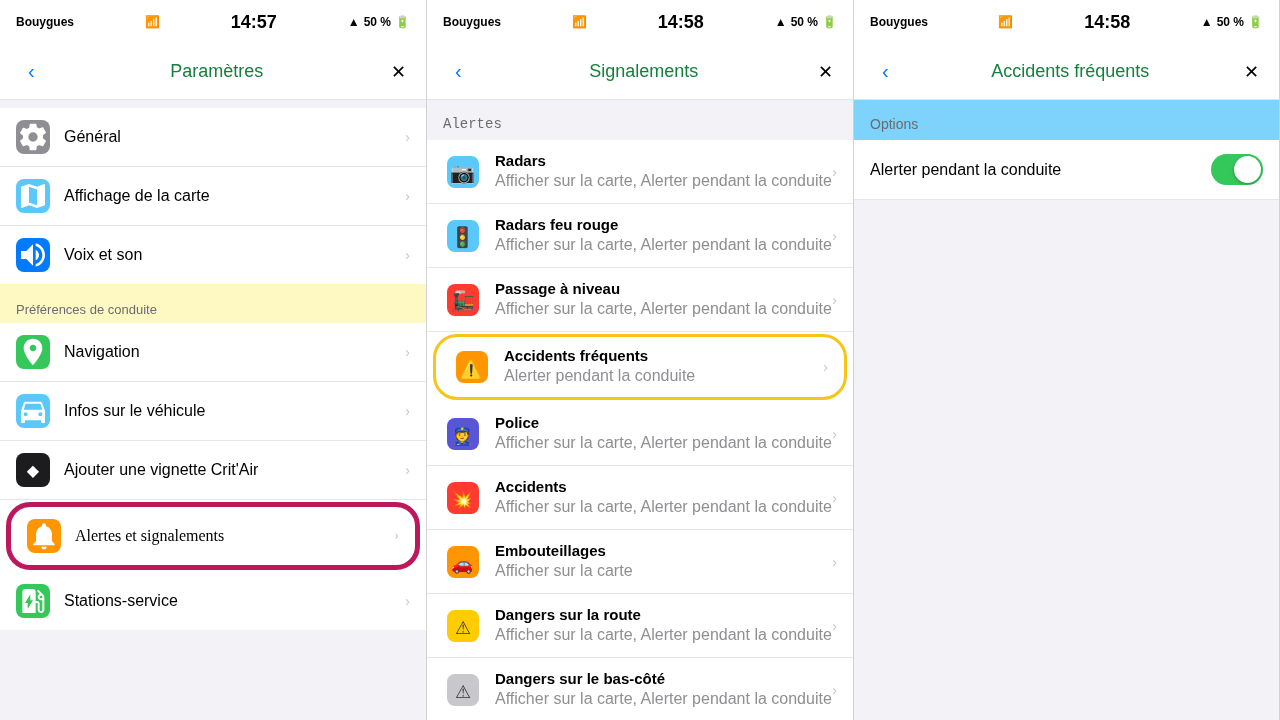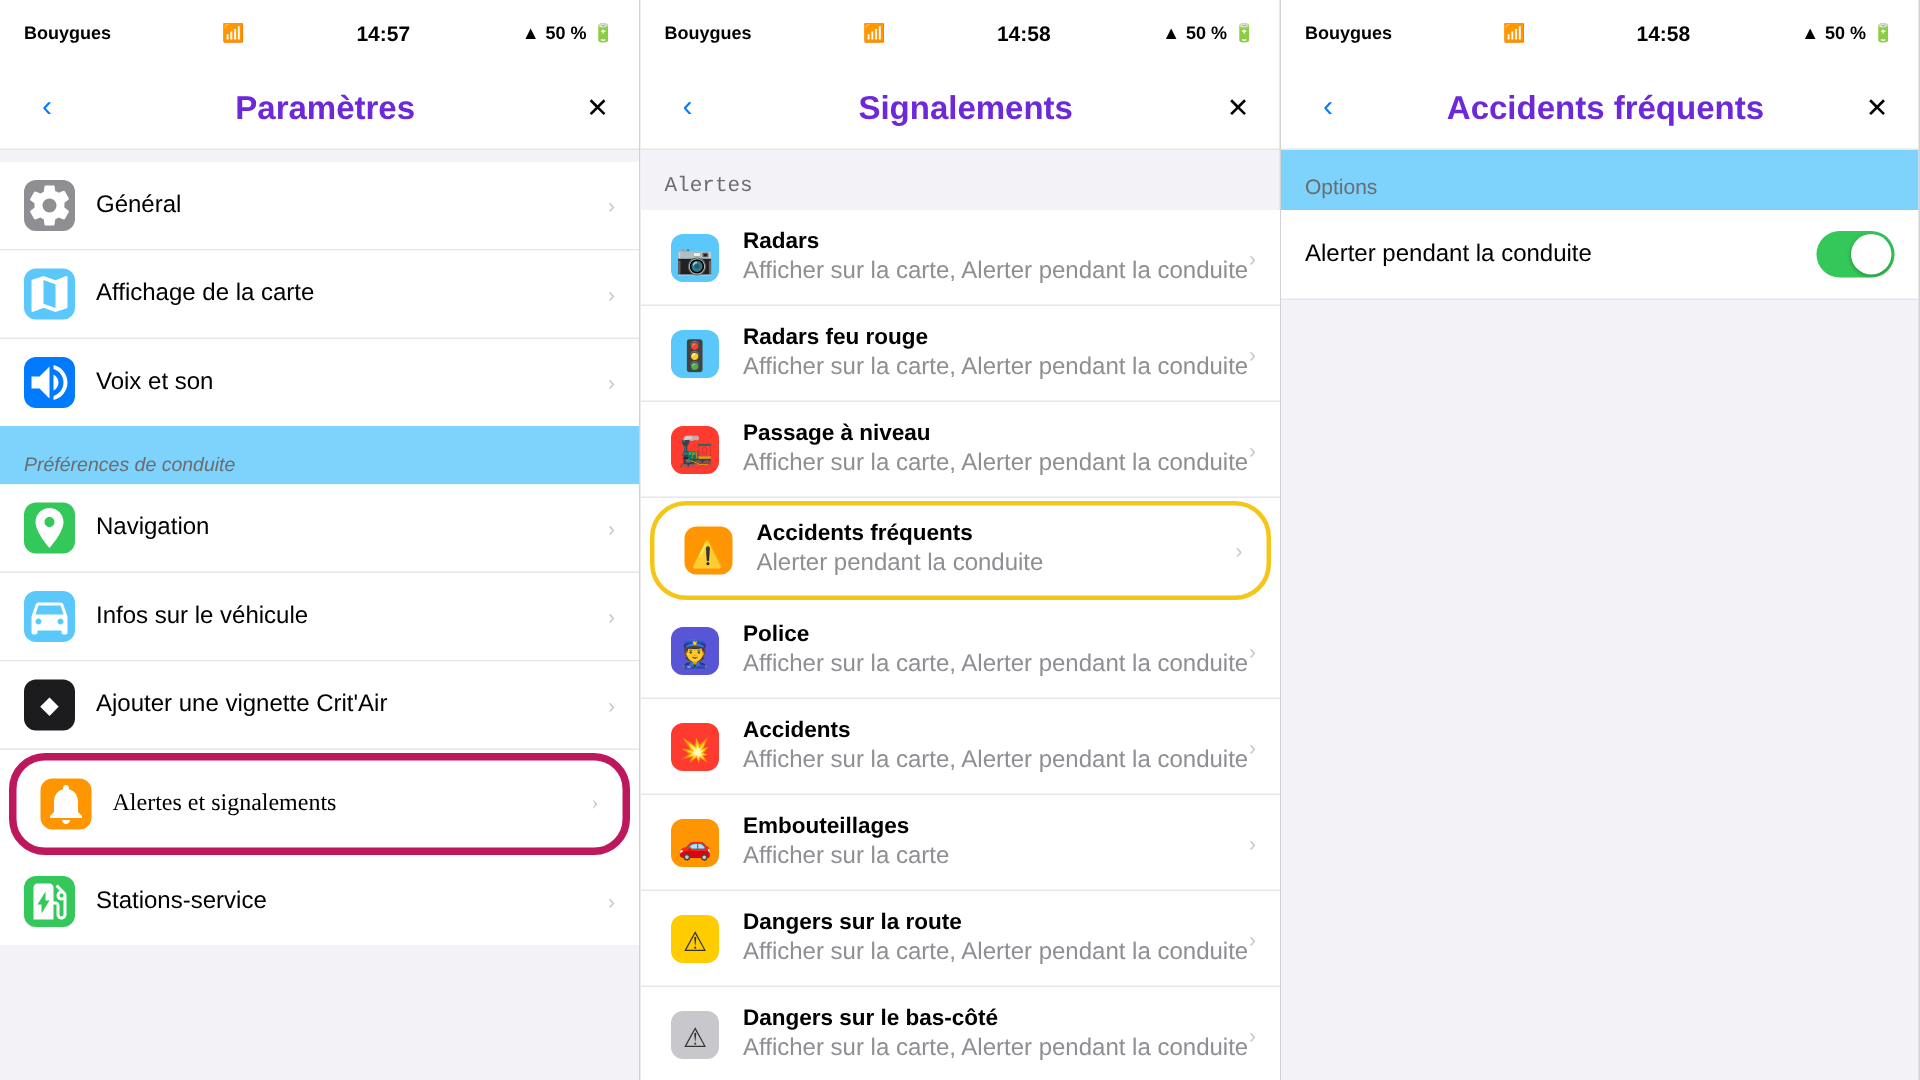--- a/index.html
+++ b/index.html
@@ -32,38 +32,38 @@
       align-items: center;
       justify-content: space-between;
       padding: 0 16px;
       font-size: 12px;
       font-weight: 600;
       color: #000;
       flex-shrink: 0;
       gap: 28px;
     }
     .status-bar .carrier { font-weight: 600; font-size: 12px; }
-    .status-bar .time { font-size: 14px; font-weight: 600; }
+    .status-bar .time { font-size: 18px; font-weight: 600; }
     .status-bar .indicators { display: flex; align-items: center; gap: 4px; font-size: 12px; }
 
     
     .nav-bar {
       background: #fff;
       height: 56px;
       display: flex;
       align-items: center;
       justify-content: space-between;
       padding: 0 20px;
       border-bottom: 1px solid #e5e5ea;
       flex-shrink: 0;
     }
     .nav-bar .nav-title {
-      font-size: 22px;
-      font-weight: 700;
-      color: #6d28d9;
+      font-size: 18px;
+      font-weight: 400;
+      color: #15803d;
     }
     .nav-bar .nav-btn {
       font-size: 20px;
       color: #007aff;
       cursor: pointer;
       background: none;
       border: none;
       padding: 4px 8px;
     }
     .nav-bar .nav-close {
@@ -72,22 +72,21 @@
       background: none;
       border: none;
       cursor: pointer;
     }
 
     
     .section-header {
       padding: 18px 16px 6px 16px;
       font-size: 13px;
       color: #6c6c70;
-      background: #7dd3fc;
-      font-style: italic;
+      background: #fef9c3;
     }
 
     
     .list {
       background: #fff;
       margin: 0;
     }
     .list-item {
       display: flex;
       align-items: center;

